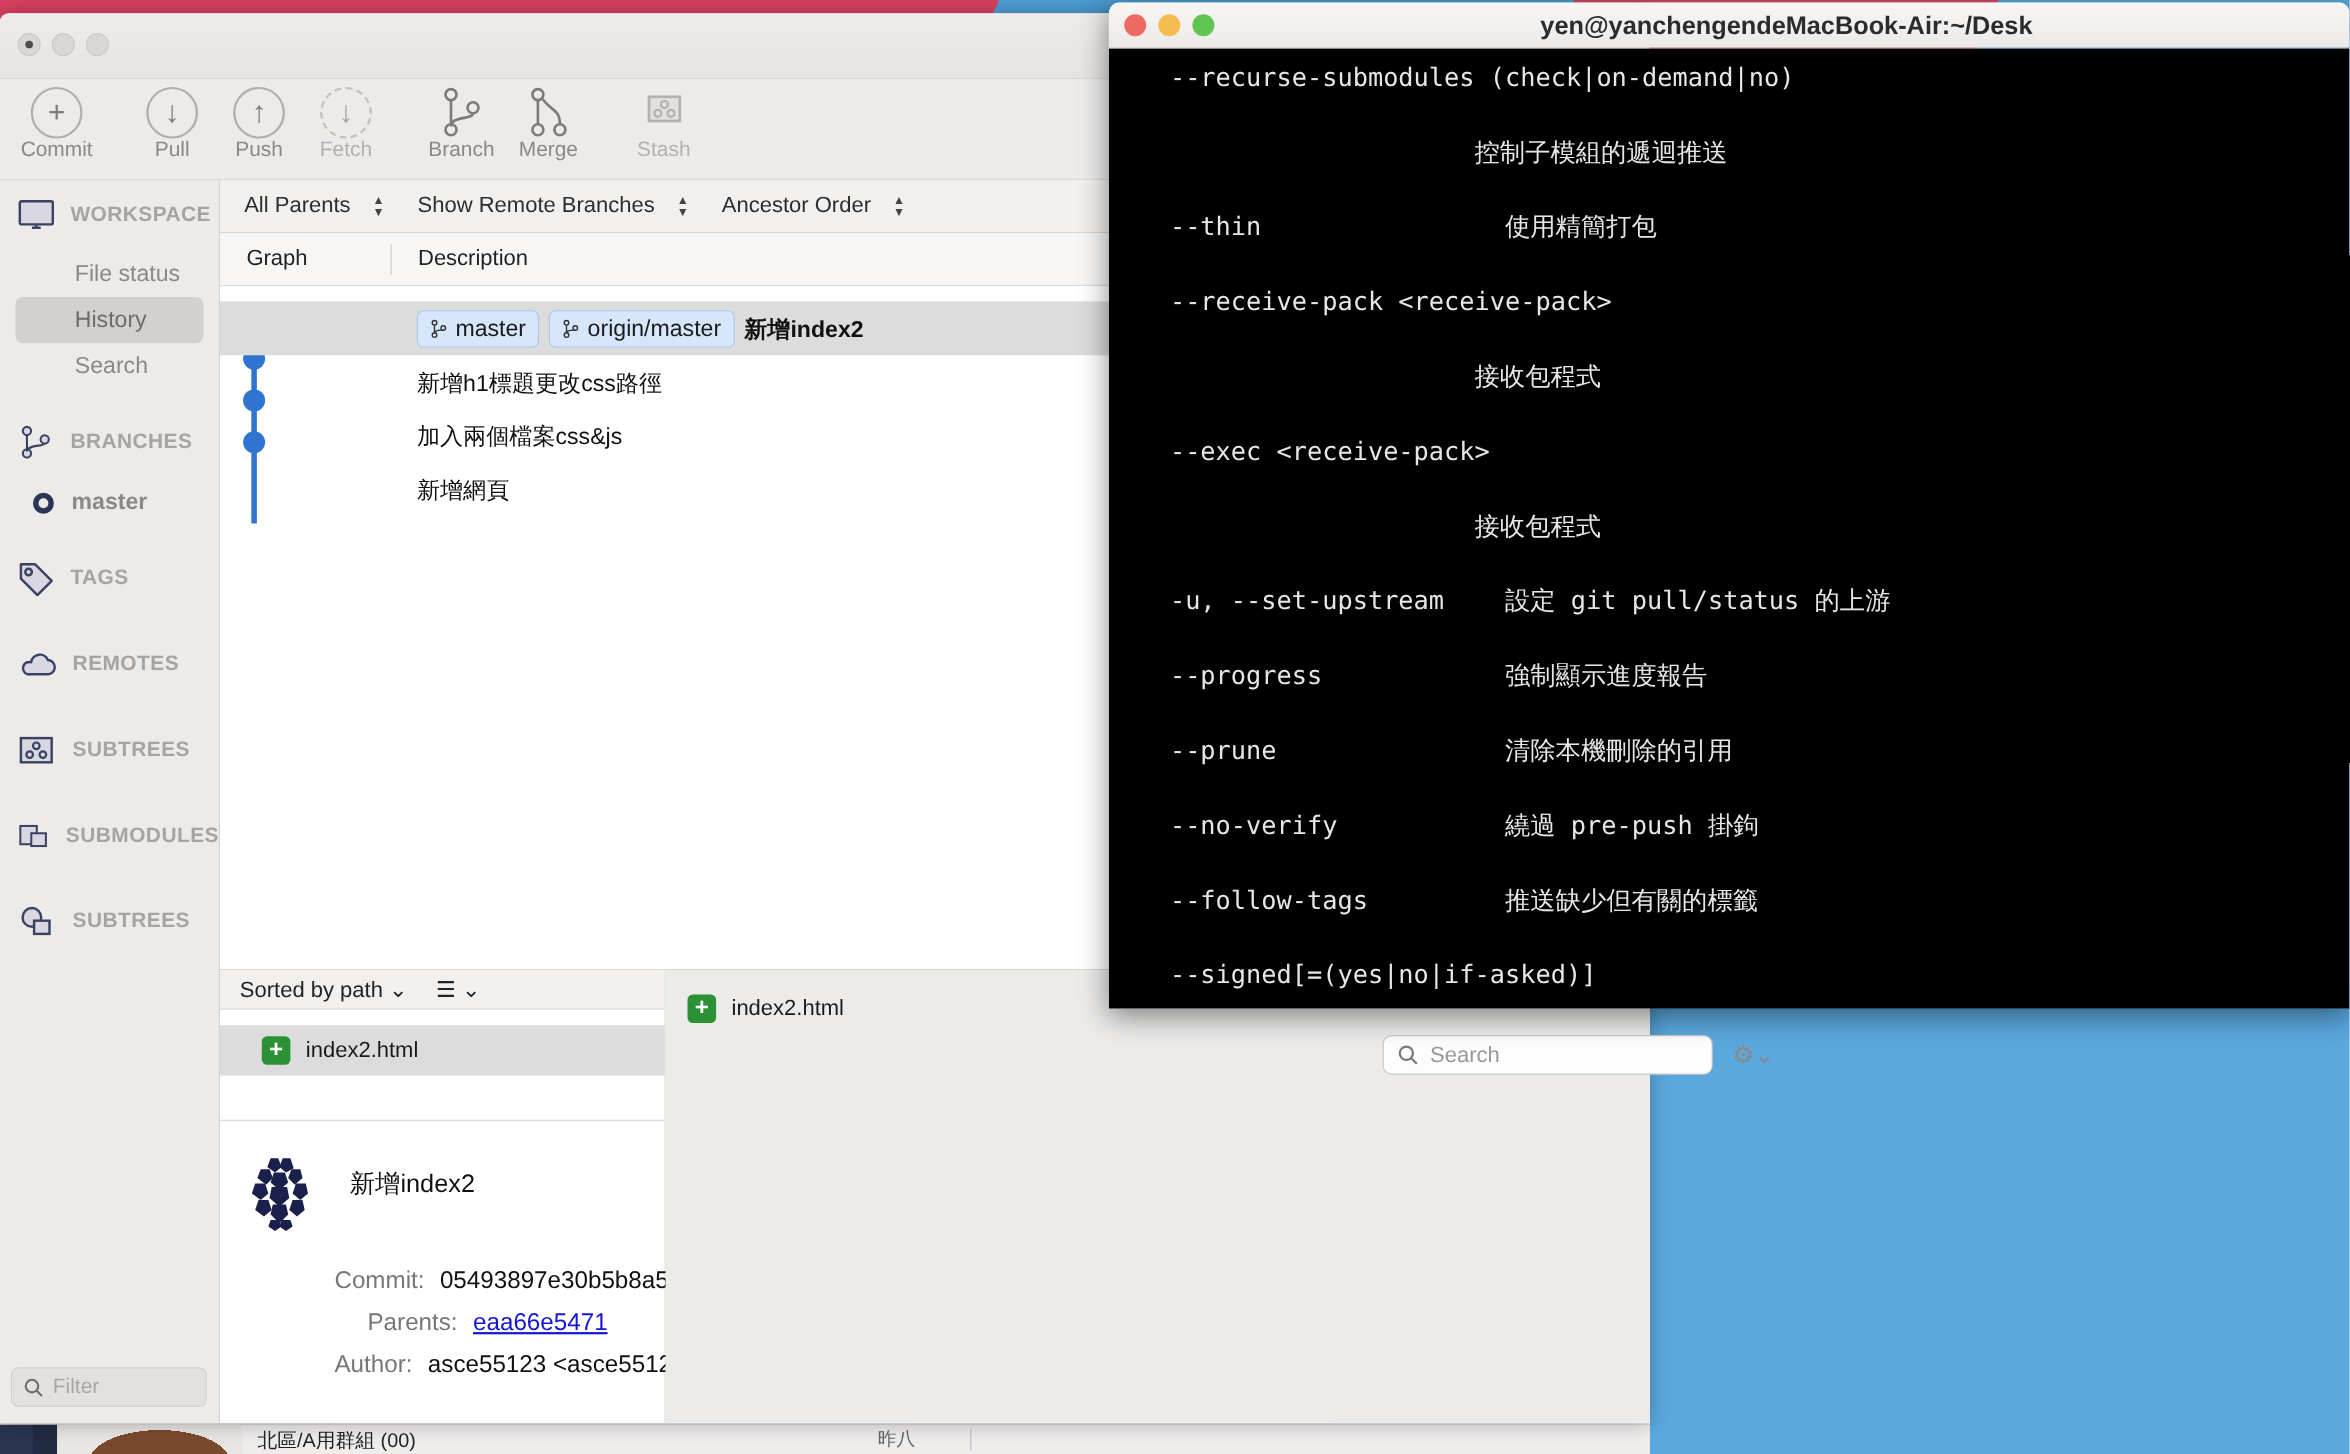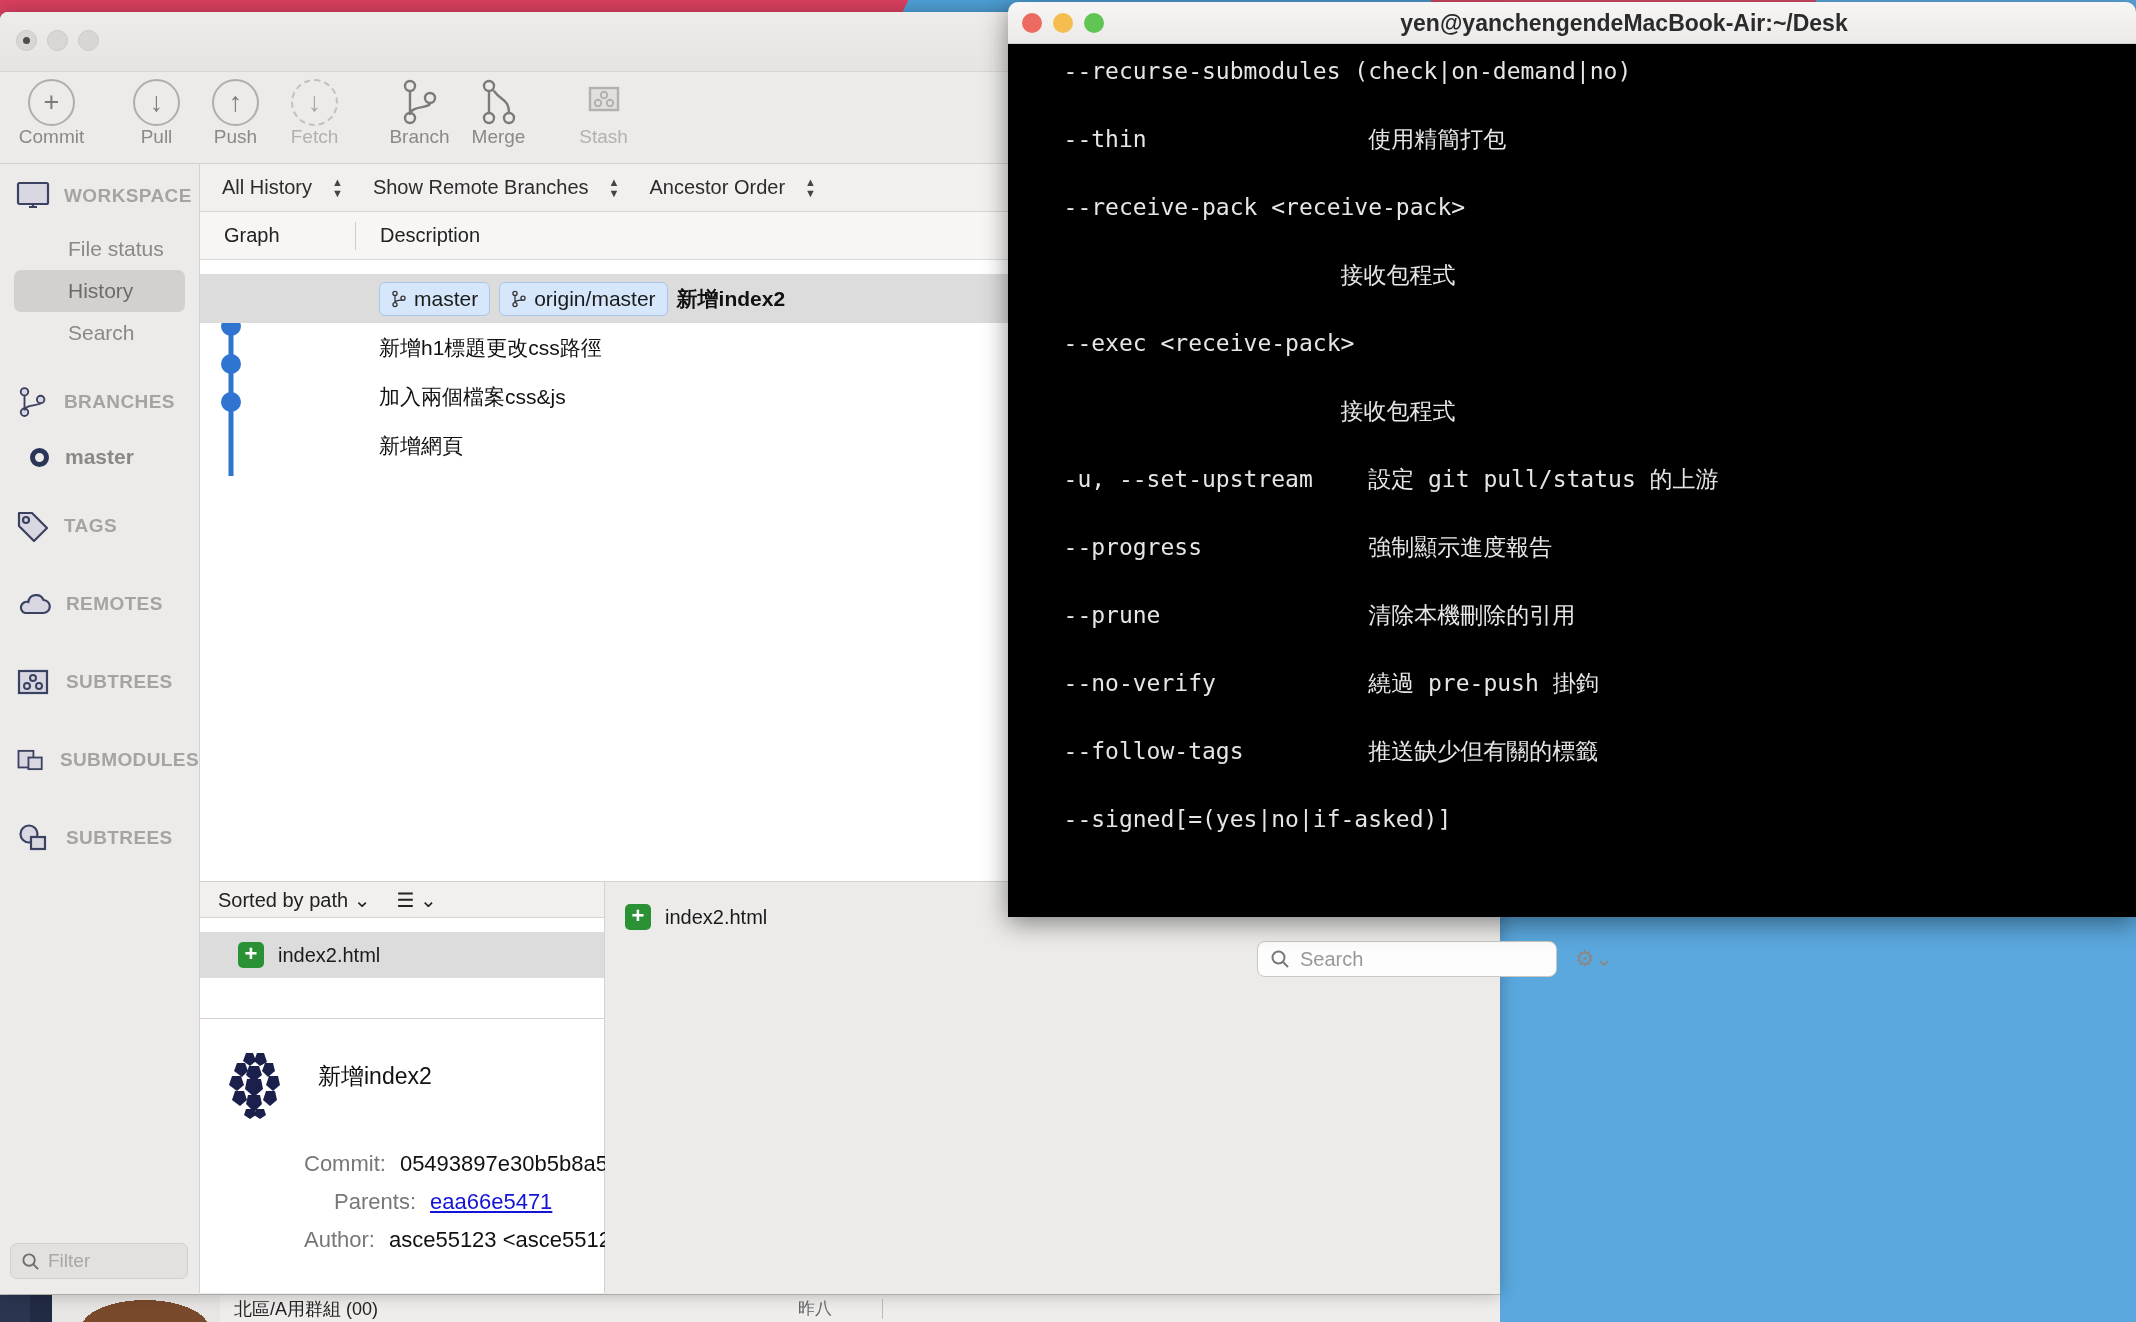--- a/index.html
+++ b/index.html
@@ -381,21 +381,21 @@
           <circle cx="8.5" cy="8.5" r="6" fill="none" stroke="#6f6d6b" stroke-width="2"></circle>
           <path d="M13 13l5 5" stroke="#6f6d6b" stroke-width="2"></path>
         </svg>
         <span class="ph">Filter</span>
       </div>
     </div>
 
     <div id="st-main">
       <div id="filterbar">
         <div class="fsel">
-          <span>All History</span>
+          <span>All Parents</span>
           <span class="stepper">
               <span>▲</span>
               <span>▼</span>
             </span>
         </div>
         <div class="fsel">
           <span>Show Remote Branches</span>
           <span class="stepper">
               <span>▲</span>
               <span>▼</span>
@@ -546,20 +546,21 @@
 <div id="terminal">
   <div id="term-titlebar">
     <div class="t-traffic">
       <div class="t-dot t-red"></div>
       <div class="t-dot t-yellow"></div>
       <div class="t-dot t-green"></div>
     </div>
     <div id="term-title">yen@yanchengendeMacBook-Air:~/Desk</div>
   </div>
   <div id="term-body"><span class="tline"><span>   --recurse-submodules (check|on-demand|no)</span></span>
+<span class="tline"><span>                       控制子模組的遞迴推送</span></span>
 <span class="tline"><span>   --thin                使用精簡打包</span></span>
 <span class="tline"><span>   --receive-pack &lt;receive-pack&gt;</span></span>
 <span class="tline"><span>                       接收包程式</span></span>
 <span class="tline"><span>   --exec &lt;receive-pack&gt;</span></span>
 <span class="tline"><span>                       接收包程式</span></span>
 <span class="tline"><span>   -u, --set-upstream    設定 git pull/status 的上游</span></span>
 <span class="tline"><span>   --progress            強制顯示進度報告</span></span>
 <span class="tline"><span>   --prune               清除本機刪除的引用</span></span>
 <span class="tline"><span>   --no-verify           繞過 pre-push 掛鉤</span></span>
 <span class="tline"><span>   --follow-tags         推送缺少但有關的標籤</span></span>

